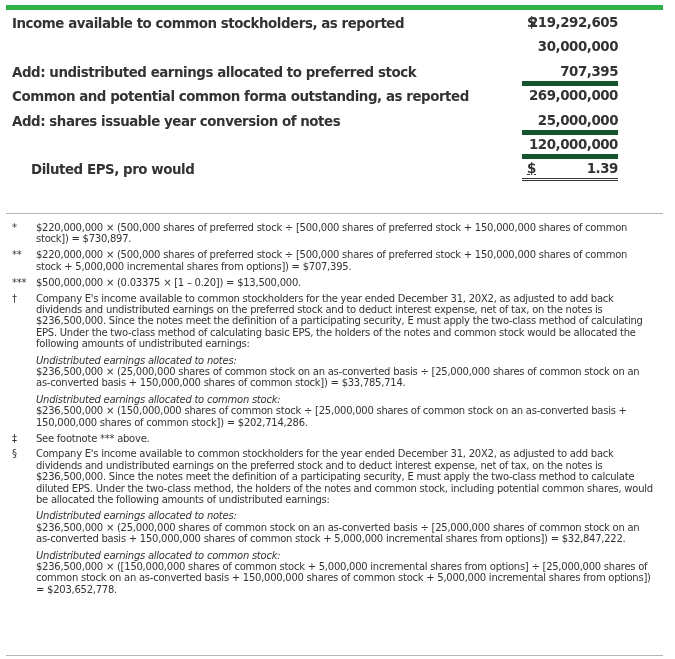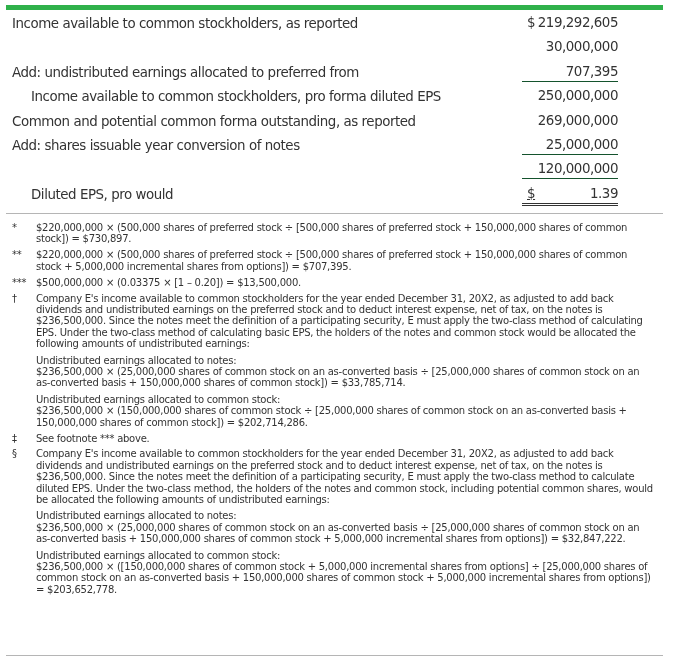--- a/index.html
+++ b/index.html
@@ -6,68 +6,64 @@
   body {
     width: 675px; height: 659px; overflow: hidden;
     font-family: "DejaVu Sans", sans-serif;
     color: #333333;
     position: relative;
   }
   .topbar {
     position: absolute; left: 6px; top: 5px; width: 657px; height: 5px;
     background: #2fb14a;
   }
-  .table { position: absolute; left: 0; top: 12px; width: 675px; }
+  .table { position: absolute; left: 0; top: 12px; width: 675px; font-weight: bold; }
   .row {
     position: relative; height: 24.4px; font-size: 13.4px; letter-spacing: -0.45px;
   }
   .row .label { position: absolute; top: 4px; white-space: nowrap; }
   .row .label.l0 { left: 12px; }
   .row .label.l1 { left: 31px; }
   .row .amt {
     position: absolute; left: 522px; width: 96px; top: 3px; height: 17px;
     text-align: right; white-space: nowrap;
   }
   .row .amt .dollar { position: absolute; left: 5px; top: 0; }
-  .row .amt.ul { border-bottom: 1px solid #14532d; }
+  .row .amt.ul { border-bottom: 5px solid #14532d; }
   .row .amt.dbl { border-bottom: 3px double #333; }
   .row .amt.ul-dollar .dollar { text-decoration: underline; }
   .divider {
     position: absolute; left: 6px; top: 213px; width: 657px; height: 1px; background: #b5b5b5;
   }
   .notes { position: absolute; left: 0; top: 222px; width: 675px; font-size: 10px; letter-spacing: -0.25px; line-height: 11.4px; }
   .note { position: relative; padding-left: 36px; padding-right: 20px; margin-bottom: 4.5px; }
   .note .mark { position: absolute; left: 12px; top: 0; }
   .note .mark.m3 { left: 12px; }
   .sub { margin-top: 5px; }
-  .sub .ttl { }
+  .sub .ttl { font-style: italic; }
   .bottom-divider {
     position: absolute; left: 6px; top: 655px; width: 657px; height: 1px; background: #b5b5b5;
   }
 </style>
 </head>
 <body>
 
 <div class="topbar" style="background: rgb(47, 177, 74);"></div>
 
 <div class="table">
   <div class="row">
     <span class="label l0">Income available to common stockholders, as reported</span>
     <span class="amt"><span class="dollar">$</span><span>219,292,605</span></span>
   </div>
   <div class="row">
     <span class="amt"><span>30,000,000</span></span>
   </div>
   <div class="row">
-    <span class="label l0">Add: undistributed earnings allocated to preferred from</span>
+    <span class="label l0">Add: undistributed earnings allocated to preferred stock</span>
     <span class="amt ul"><span>707,395</span></span>
-  </div>
-  <div class="row">
-    <span class="label l1">Income available to common stockholders, pro forma diluted EPS</span>
-    <span class="amt"><span>250,000,000</span></span>
   </div>
   <div class="row">
     <span class="label l0">Common and potential common forma outstanding, as reported</span>
     <span class="amt"><span>269,000,000</span></span>
   </div>
   <div class="row">
     <span class="label l0">Add: shares issuable year conversion of notes</span>
     <span class="amt ul"><span>25,000,000</span></span>
   </div>
   <div class="row">

